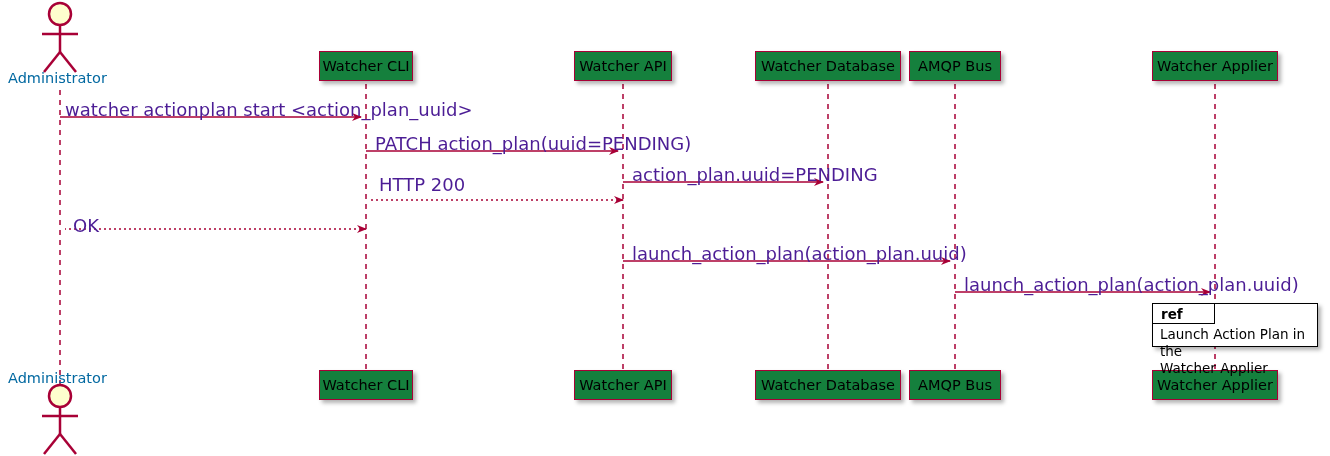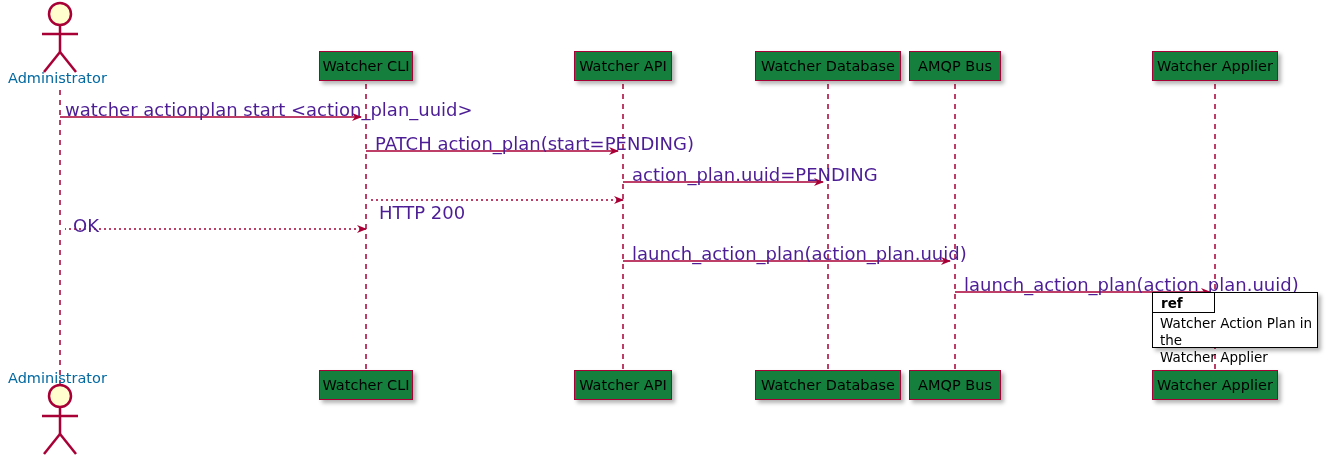--- a/index.html
+++ b/index.html
@@ -125,30 +125,30 @@
   <div class="participant-box" style="left:909px;top:51px;width:92px;height:30px;">AMQP Bus</div>
   <div class="participant-box" style="left:1152px;top:51px;width:126px;height:30px;">Watcher Applier</div>
 
   <div class="participant-box" style="left:319px;top:370px;width:94px;height:30px;">Watcher CLI</div>
   <div class="participant-box" style="left:574px;top:370px;width:98px;height:30px;">Watcher API</div>
   <div class="participant-box" style="left:755px;top:370px;width:146px;height:30px;">Watcher Database</div>
   <div class="participant-box" style="left:909px;top:370px;width:92px;height:30px;">AMQP Bus</div>
   <div class="participant-box" style="left:1152px;top:370px;width:126px;height:30px;">Watcher Applier</div>
 
   <div class="msg-label" style="left:65px;top:101px;">watcher actionplan start &lt;action_plan_uuid&gt;</div>
-  <div class="msg-label" style="left:375px;top:135px;">PATCH action_plan(start=PENDING)</div>
+  <div class="msg-label" style="left:375px;top:135px;">PATCH action_plan(uuid=PENDING)</div>
   <div class="msg-label" style="left:632px;top:166px;">action_plan.uuid=PENDING</div>
-  <div class="msg-label" style="left:379px;top:204px;">HTTP 200</div>
+  <div class="msg-label" style="left:379px;top:176px;">HTTP 200</div>
   <div class="msg-label" style="left:73px;top:217px;">OK</div>
   <div class="msg-label" style="left:632px;top:245px;">launch_action_plan(action_plan.uuid)</div>
   <div class="msg-label" style="left:964px;top:276px;">launch_action_plan(action_plan.uuid)</div>
 
-  <div class="ref-frame" style="left:1152px;top:292px;width:166px;height:56px;">
+  <div class="ref-frame" style="left:1152px;top:303px;width:166px;height:44px;">
     <div class="ref-tab" style="width:62px;">
       <span>ref</span>
     </div>
     <div class="ref-body">
-      <div>Watcher Action Plan in the</div>
+      <div>Launch Action Plan in the</div>
       <div>Watcher Applier</div>
     </div>
   </div>
 
 </div>
 
 </body></html>

